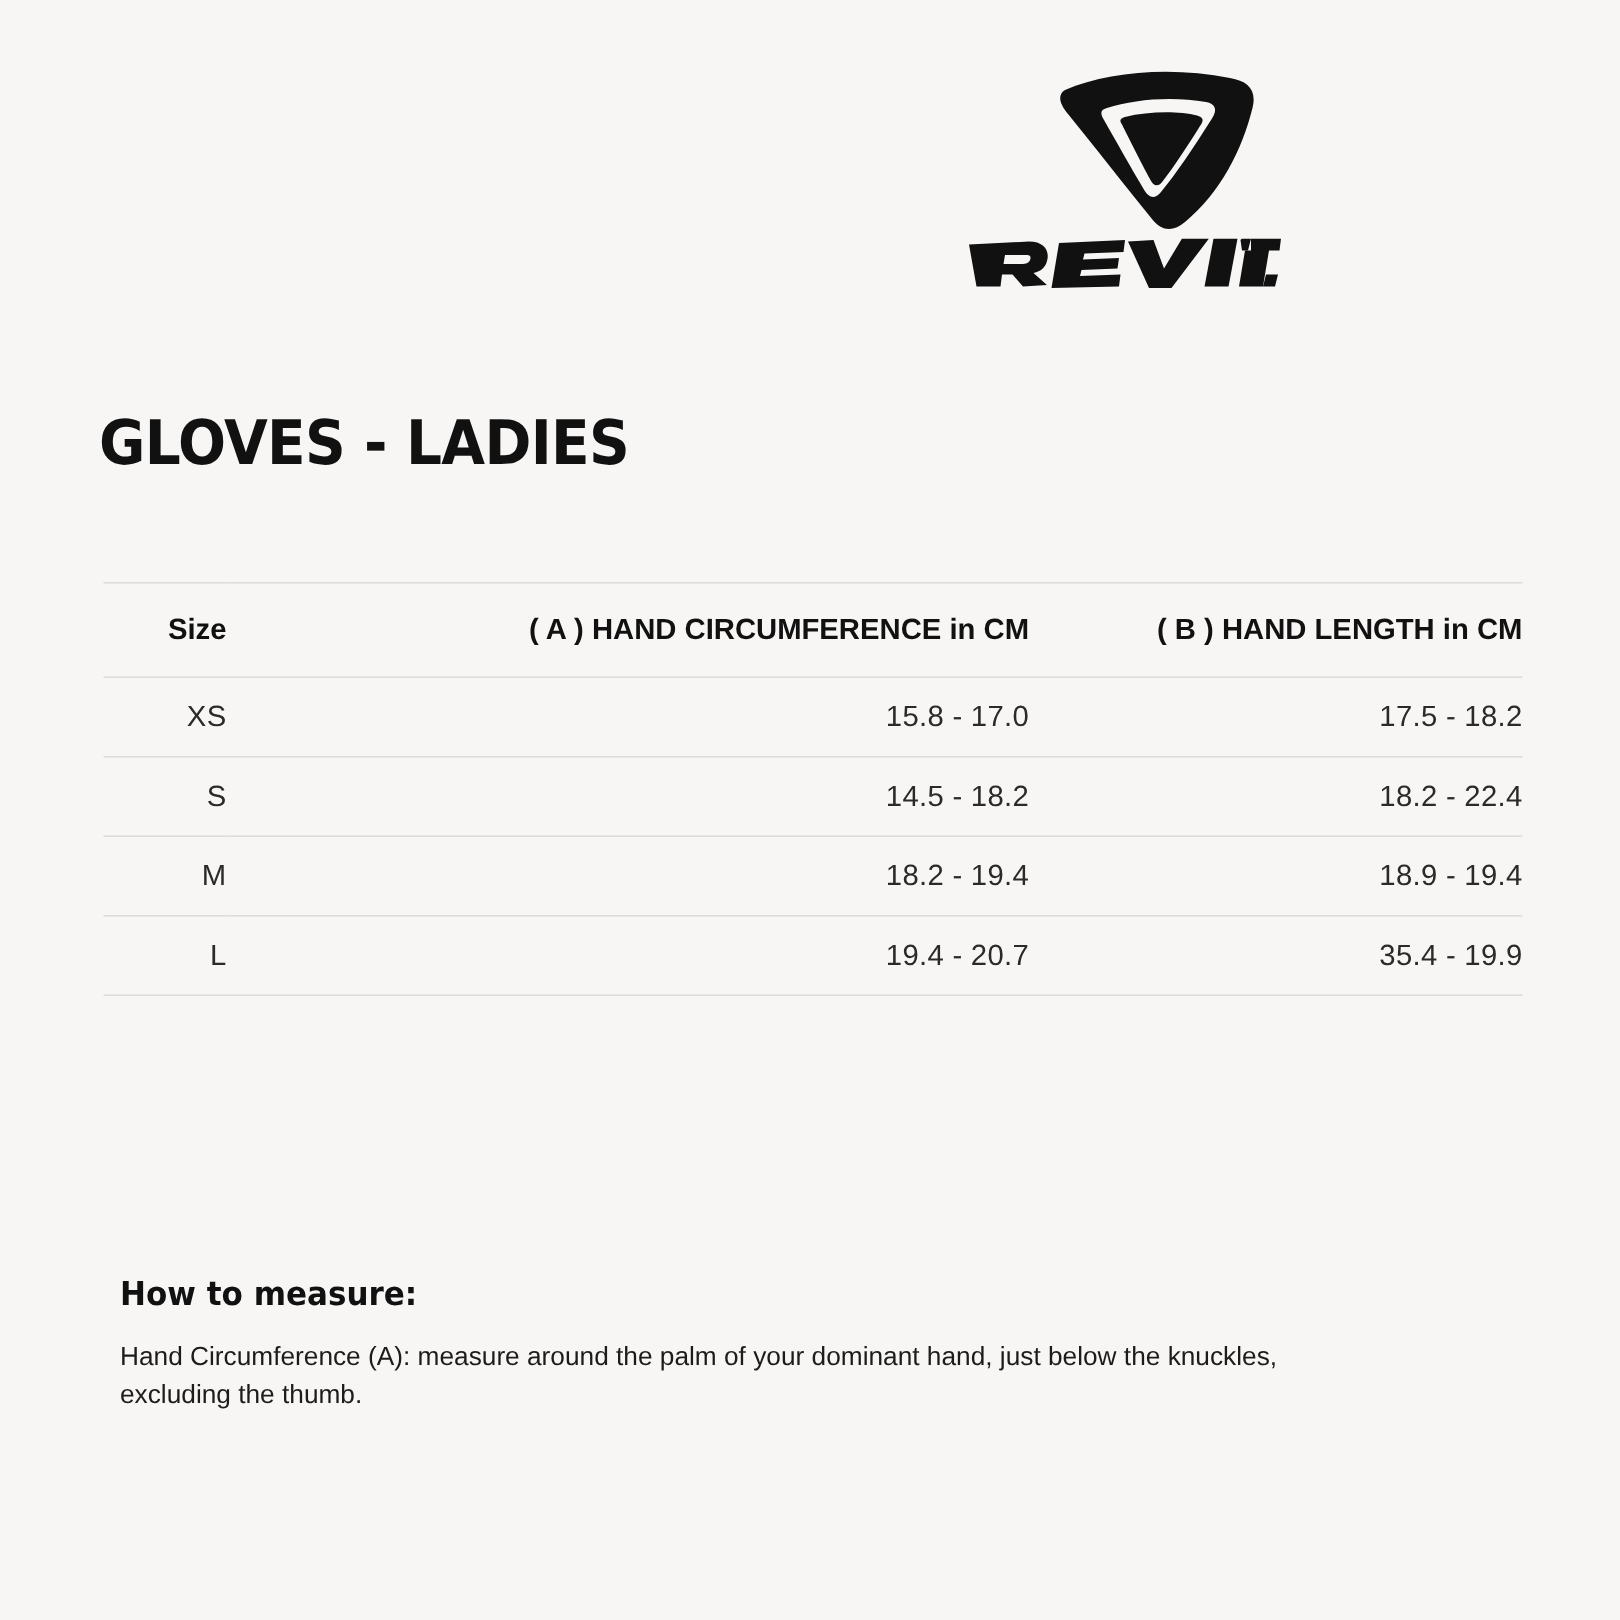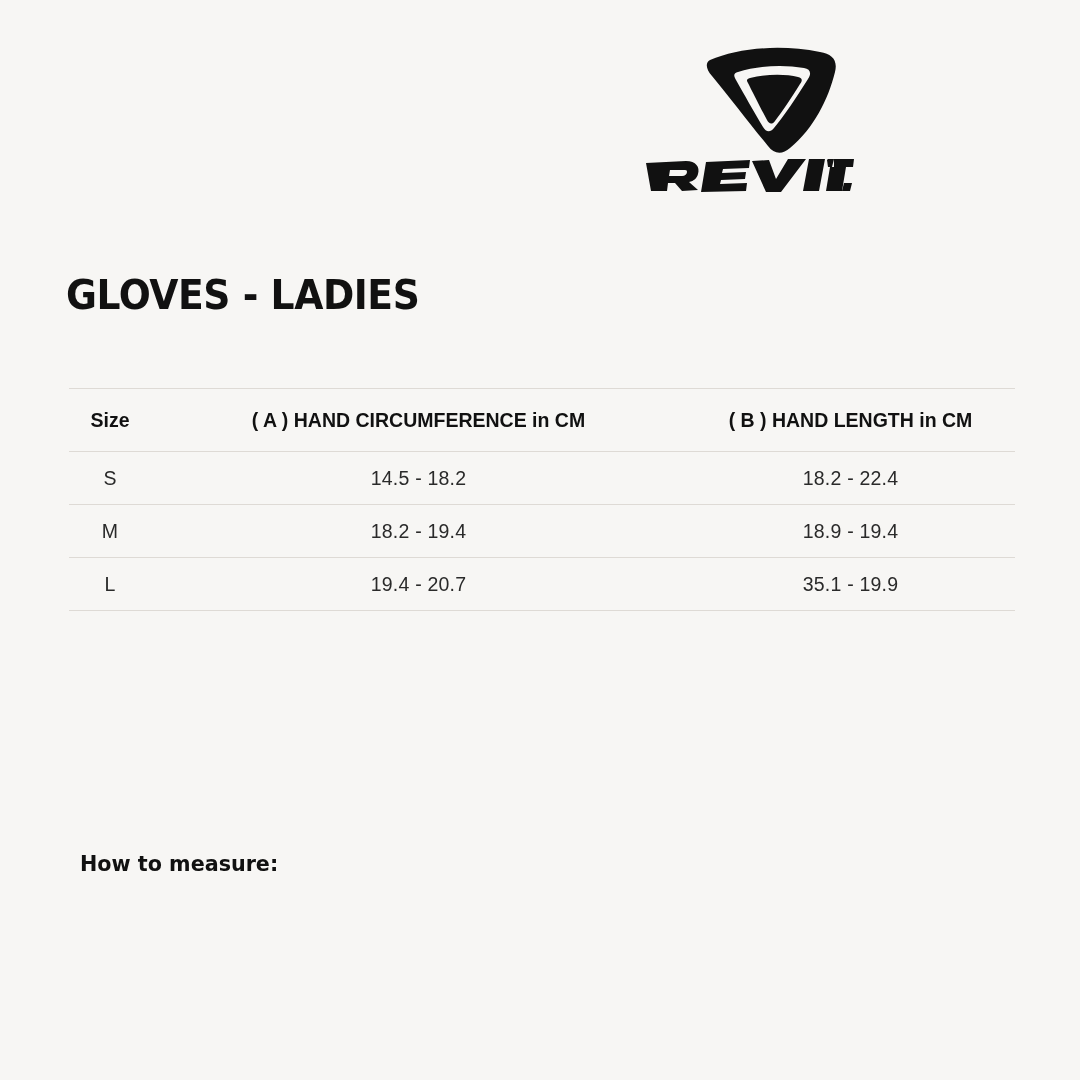--- a/index.html
+++ b/index.html
@@ -65,21 +65,21 @@
   .size-table {
     position: absolute;
     top: 388px;
     left: 69px;
     width: 946px;
     border-collapse: collapse;
     table-layout: fixed;
   }
   .size-table th,
   .size-table td {
-    text-align: center;
+    text-align: right;
     border-bottom: 1px solid #dedad5;
     padding: 0;
     vertical-align: middle;
   }
   .size-table thead th {
     border-top: 1px solid #dedad5;
     font-size: 19.5px;
     font-weight: bold;
     color: #111111;
     height: 62px;
@@ -152,34 +152,40 @@
   <table class="size-table">
     <thead>
       <tr>
         <th class="col-size">Size</th>
         <th class="col-a">( A ) HAND CIRCUMFERENCE in CM</th>
         <th class="col-b">( B ) HAND LENGTH in CM</th>
       </tr>
     </thead>
     <tbody>
       <tr>
+        <td>XS</td>
+        <td>15.8 - 17.0</td>
+        <td>17.5 - 18.2</td>
+      </tr>
+      <tr>
         <td>S</td>
         <td>14.5 - 18.2</td>
         <td>18.2 - 22.4</td>
       </tr>
       <tr>
         <td>M</td>
         <td>18.2 - 19.4</td>
         <td>18.9 - 19.4</td>
       </tr>
       <tr>
         <td>L</td>
         <td>19.4 - 20.7</td>
-        <td>35.1 - 19.9</td>
+        <td>35.4 - 19.9</td>
       </tr>
     </tbody>
   </table>
 
   <div class="measure-block">
     <div class="measure-heading">How to measure:</div>
+    <p class="measure-para">Hand Circumference (A): measure around the palm of your dominant hand, just below the knuckles, excluding the thumb.</p>
   </div>
 
 </div>
 
 </body></html>

